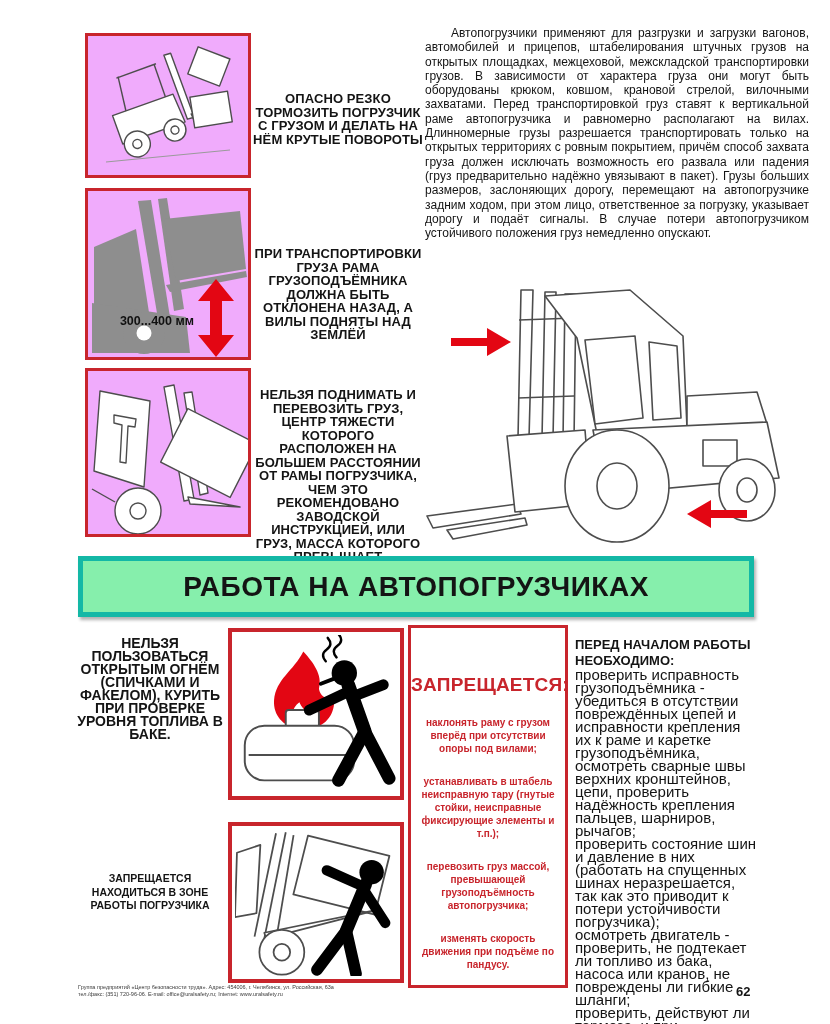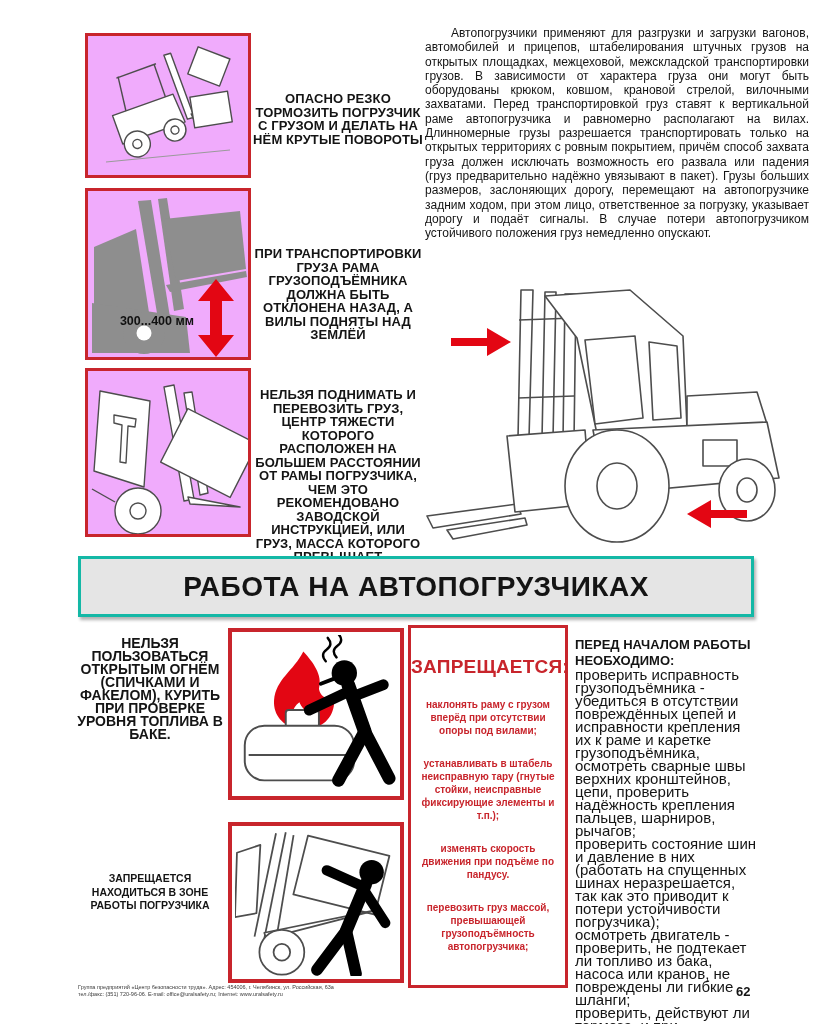--- a/index.html
+++ b/index.html
@@ -28,43 +28,43 @@
   #cap3{top:388px;}
 
   
   .intro{position:absolute;left:425px;top:26px;width:384px;font-size:12px;line-height:14.3px;
          text-align:justify;text-indent:26px;}
 
   
   .forklift-wrap{position:absolute;left:425px;top:276px;width:385px;height:270px;}
 
   
-  .banner{position:absolute;left:78px;top:556px;width:676px;height:61px;border:3px solid #14b8a6;
-          background:#e5e5e5;display:flex;align-items:center;justify-content:center;
+  .banner{position:absolute;left:78px;top:556px;width:676px;height:61px;border:5px solid #14b8a6;
+          background:#86efac;display:flex;align-items:center;justify-content:center;
           box-shadow:2px 3px 3px rgba(0,0,0,.30);}
   .banner span{font-weight:bold;font-size:28px;letter-spacing:.5px;}
 
   
   .warn-col{position:absolute;left:74px;top:637px;width:152px;text-align:center;
             font-weight:bold;font-size:14px;line-height:13px;}
   .warn-col .para + .para{margin-top:14px;}
   .zone-warning{position:absolute;left:74px;top:872px;width:152px;text-align:center;
                 font-weight:bold;font-size:10.5px;line-height:13.5px;}
 
   
   .picto{position:absolute;left:228px;width:176px;border:4px solid var(--red);background:#fff;padding:3px;}
   .picto svg{display:block;width:100%;height:100%;}
   #picto-fire{top:628px;height:172px;}
   #picto-zone{top:822px;height:161px;}
 
   
   .prohibited{position:absolute;left:408px;top:625px;width:160px;height:363px;
               border:3px solid var(--red);background:#fff;text-align:center;color:var(--red);
               padding-top:28px;}
-  .prohibited .heading{font-weight:bold;font-size:19px;letter-spacing:.2px;}
+  .prohibited .heading{font-weight:bold;font-size:19px;letter-spacing:.2px;margin-top:18px;}
   .prohibited .item{font-weight:bold;font-size:10px;line-height:13px;margin-top:20px;padding:0 8px;}
 
   
   .before{position:absolute;left:575px;top:637px;width:184px;text-align:left;}
   .before .heading{font-weight:bold;font-size:13px;line-height:15.5px;}
   .before .item{font-size:15px;line-height:13px;margin-top:0;}
   .before .item:first-of-type{margin-top:9px;}
 
   
   .imprint{position:absolute;left:78px;top:984px;width:360px;font-size:5.5px;line-height:6.8px;color:#3a3a3a;}
@@ -219,22 +219,22 @@
         <line class="limb" stroke-width="12" x1="114" y1="104" x2="84" y2="144"></line>
         <line class="limb" stroke-width="12" x1="114" y1="104" x2="124" y2="148"></line>
       </g>
     </svg>
   </div>
 
   <div class="prohibited">
     <div class="heading">ЗАПРЕЩАЕТСЯ:</div>
     <div class="item">наклонять раму с грузом вперёд при отсутствии опоры под вилами;</div>
     <div class="item">устанавливать в штабель неисправную тару (гнутые стойки, неисправные фиксирующие элементы и т.п.);</div>
+    <div class="item">перевозить груз массой, превышающей грузоподъёмность автопогрузчика;</div>
     <div class="item">изменять скорость движения при подъёме по пандусу.</div>
-    <div class="item">перевозить груз массой, превышающей грузоподъёмность автопогрузчика;</div>
   </div>
 
   <div class="before">
     <div class="heading">ПЕРЕД НАЧАЛОМ РАБОТЫ НЕОБХОДИМО:</div>
     <div class="item">проверить исправность грузоподъёмника - убедиться в отсутствии повреждённых цепей и исправности крепления их к раме и каретке грузоподъёмника, осмотреть сварные швы верхних кронштейнов, цепи, проверить надёжность крепления пальцев, шарниров, рычагов;</div>
     <div class="item">проверить состояние шин и давление в них (работать на спущенных шинах неразрешается, так как это приводит к потери устойчивости погрузчика);</div>
     <div class="item">осмотреть двигатель - проверить, не подтекает ли топливо из бака, насоса или кранов, не повреждены ли гибкие шланги;</div>
     <div class="item">проверить, действуют ли тормоза, и при необходимости отрегулировать их.</div>
   </div>
 

